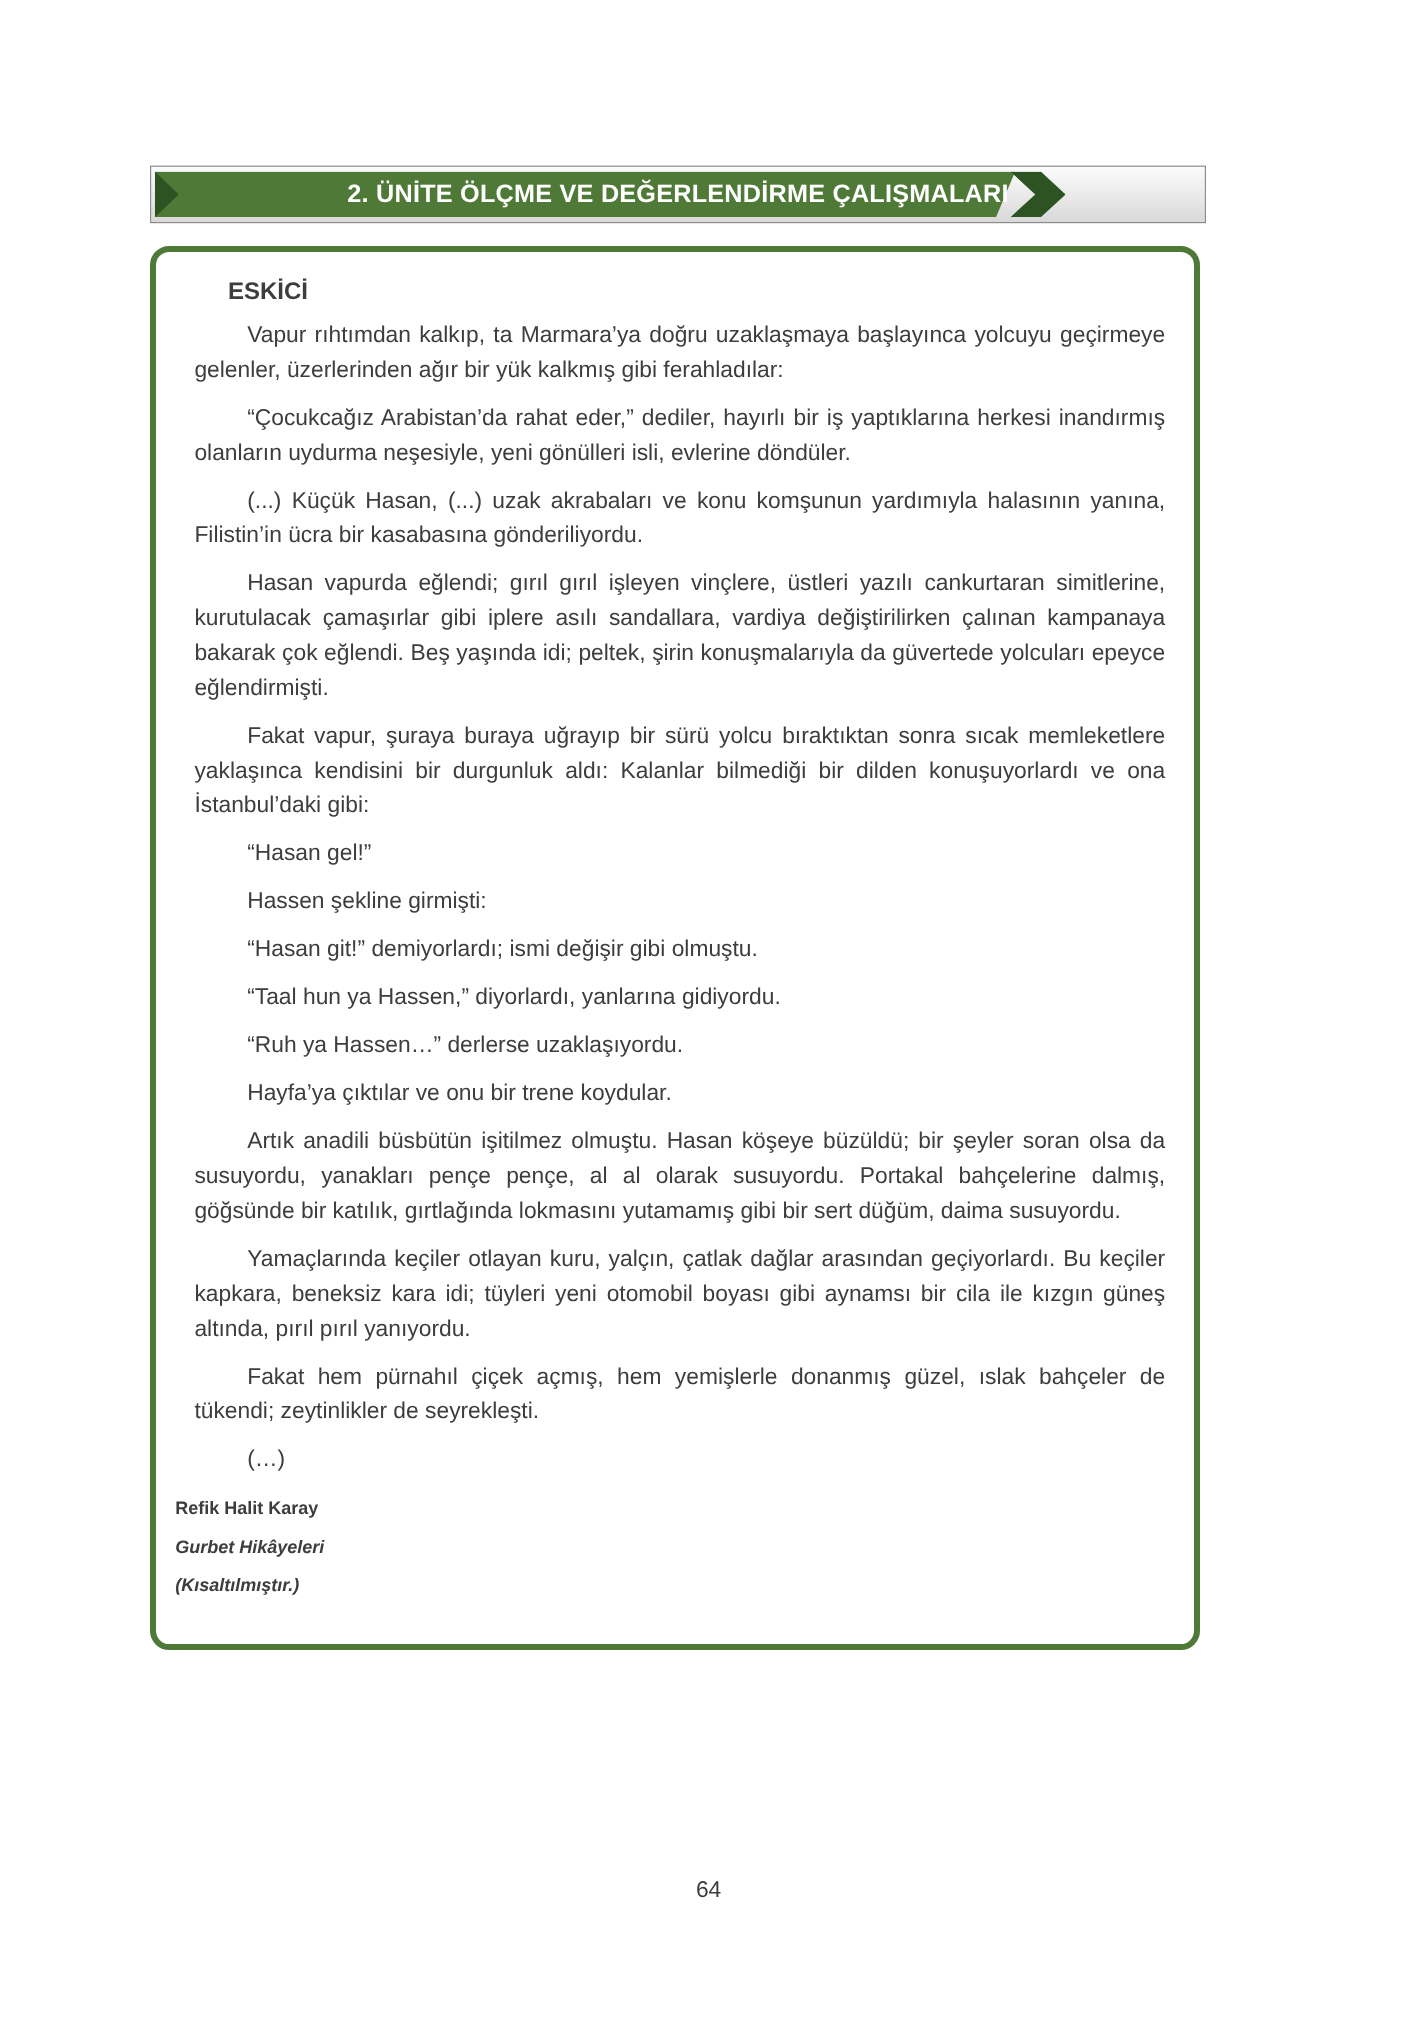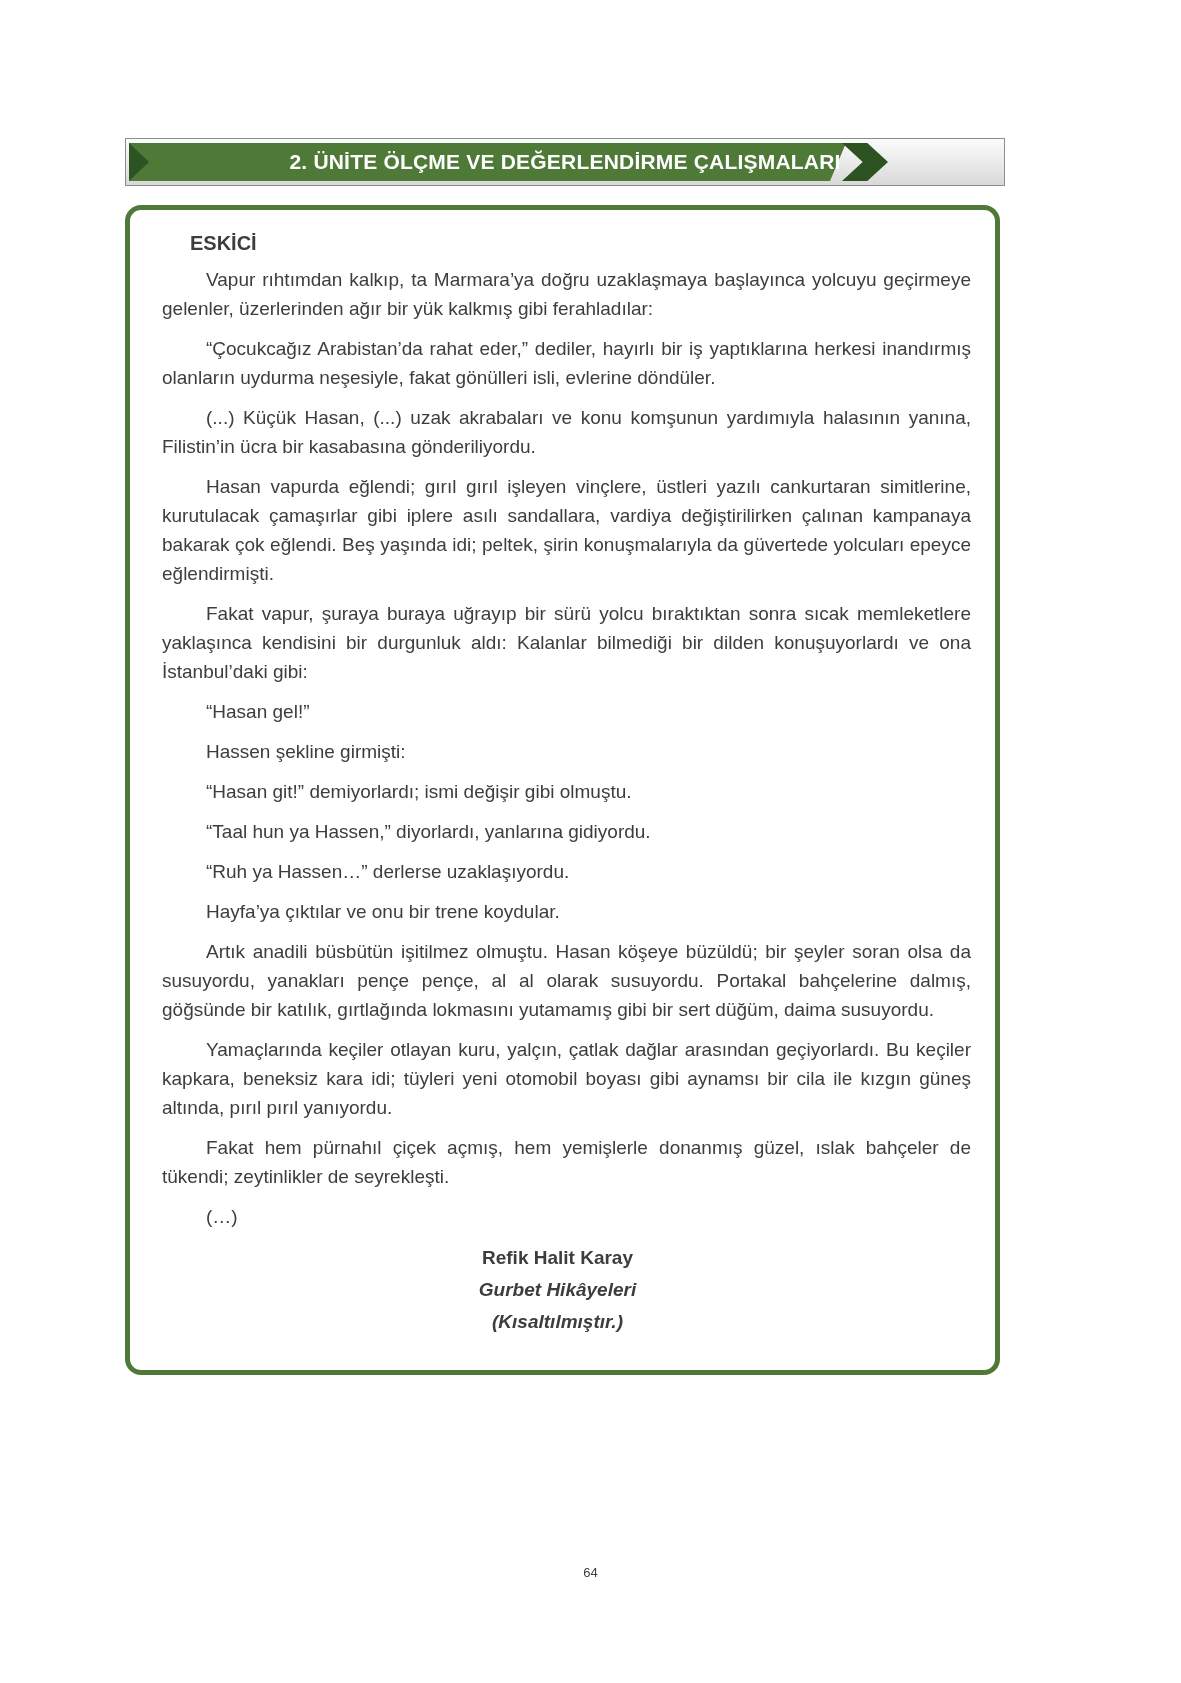--- a/index.html
+++ b/index.html
@@ -93,34 +93,34 @@
   .story-body .para {
     margin: 0 0 11px 16px;
     font-size: 19px;
     line-height: 29px;
     text-align: justify;
     text-indent: 44px;
     color: var(--text-color, #3d3d3d);
   }
   .credits {
     margin-top: 8px;
-    text-align: center;
+    text-align: left;
     padding-right: 2px;
-    font-size: 19px;
+    font-size: 15px;
     line-height: 32px;
   }
   .credit-author { font-weight: bold; }
   .credit-source { font-weight: bold; font-style: italic; }
   .credit-note   { font-weight: bold; font-style: italic; }
 
   
   .page-number {
     margin-top: 190px;
     text-align: center;
-    font-size: 13px;
+    font-size: 19px;
     color: var(--text-color, #3d3d3d);
   }
 </style>
 </head>
 <body>
 
 <div class="page">
 
   <div class="banner">
     <div class="banner-ribbon">
@@ -128,21 +128,21 @@
     </div>
     <span class="arrow-right"></span>
     <div class="banner-title">2. ÜNİTE ÖLÇME VE DEĞERLENDİRME ÇALIŞMALARI</div>
   </div>
 
   <div class="story-box">
     <h2 class="story-title">ESKİCİ</h2>
 
     <div class="story-body">
         <p class="para">Vapur rıhtımdan kalkıp, ta Marmara’ya doğru uzaklaşmaya başlayınca yolcuyu geçirmeye gelenler, üzerlerinden ağır bir yük kalkmış gibi ferahladılar:</p>
-        <p class="para">“Çocukcağız Arabistan’da rahat eder,” dediler, hayırlı bir iş yaptıklarına herkesi inandırmış olanların uydurma neşesiyle, fakat gönülleri isli, evlerine döndüler.</p>
+        <p class="para">“Çocukcağız Arabistan’da rahat eder,” dediler, hayırlı bir iş yaptıklarına herkesi inandırmış olanların uydurma neşesiyle, yeni gönülleri isli, evlerine döndüler.</p>
         <p class="para">(...) Küçük Hasan, (...) uzak akrabaları ve konu komşunun yardımıyla halasının yanına, Filistin’in ücra bir kasabasına gönderiliyordu.</p>
         <p class="para">Hasan vapurda eğlendi; gırıl gırıl işleyen vinçlere, üstleri yazılı cankurtaran simitlerine, kurutulacak çamaşırlar gibi iplere asılı sandallara, vardiya değiştirilirken çalınan kampanaya bakarak çok eğlendi. Beş yaşında idi; peltek, şirin konuşmalarıyla da güvertede yolcuları epeyce eğlendirmişti.</p>
         <p class="para">Fakat vapur, şuraya buraya uğrayıp bir sürü yolcu bıraktıktan sonra sıcak memleketlere yaklaşınca kendisini bir durgunluk aldı: Kalanlar bilmediği bir dilden konuşuyorlardı ve ona İstanbul’daki gibi:</p>
         <p class="para">“Hasan gel!”</p>
         <p class="para">Hassen şekline girmişti:</p>
         <p class="para">“Hasan git!” demiyorlardı; ismi değişir gibi olmuştu.</p>
         <p class="para">“Taal hun ya Hassen,” diyorlardı, yanlarına gidiyordu.</p>
         <p class="para">“Ruh ya Hassen…” derlerse uzaklaşıyordu.</p>
         <p class="para">Hayfa’ya çıktılar ve onu bir trene koydular.</p>
         <p class="para">Artık anadili büsbütün işitilmez olmuştu. Hasan köşeye büzüldü; bir şeyler soran olsa da susuyordu, yanakları pençe pençe, al al olarak susuyordu. Portakal bahçelerine dalmış, göğsünde bir katılık, gırtlağında lokmasını yutamamış gibi bir sert düğüm, daima susuyordu.</p>

